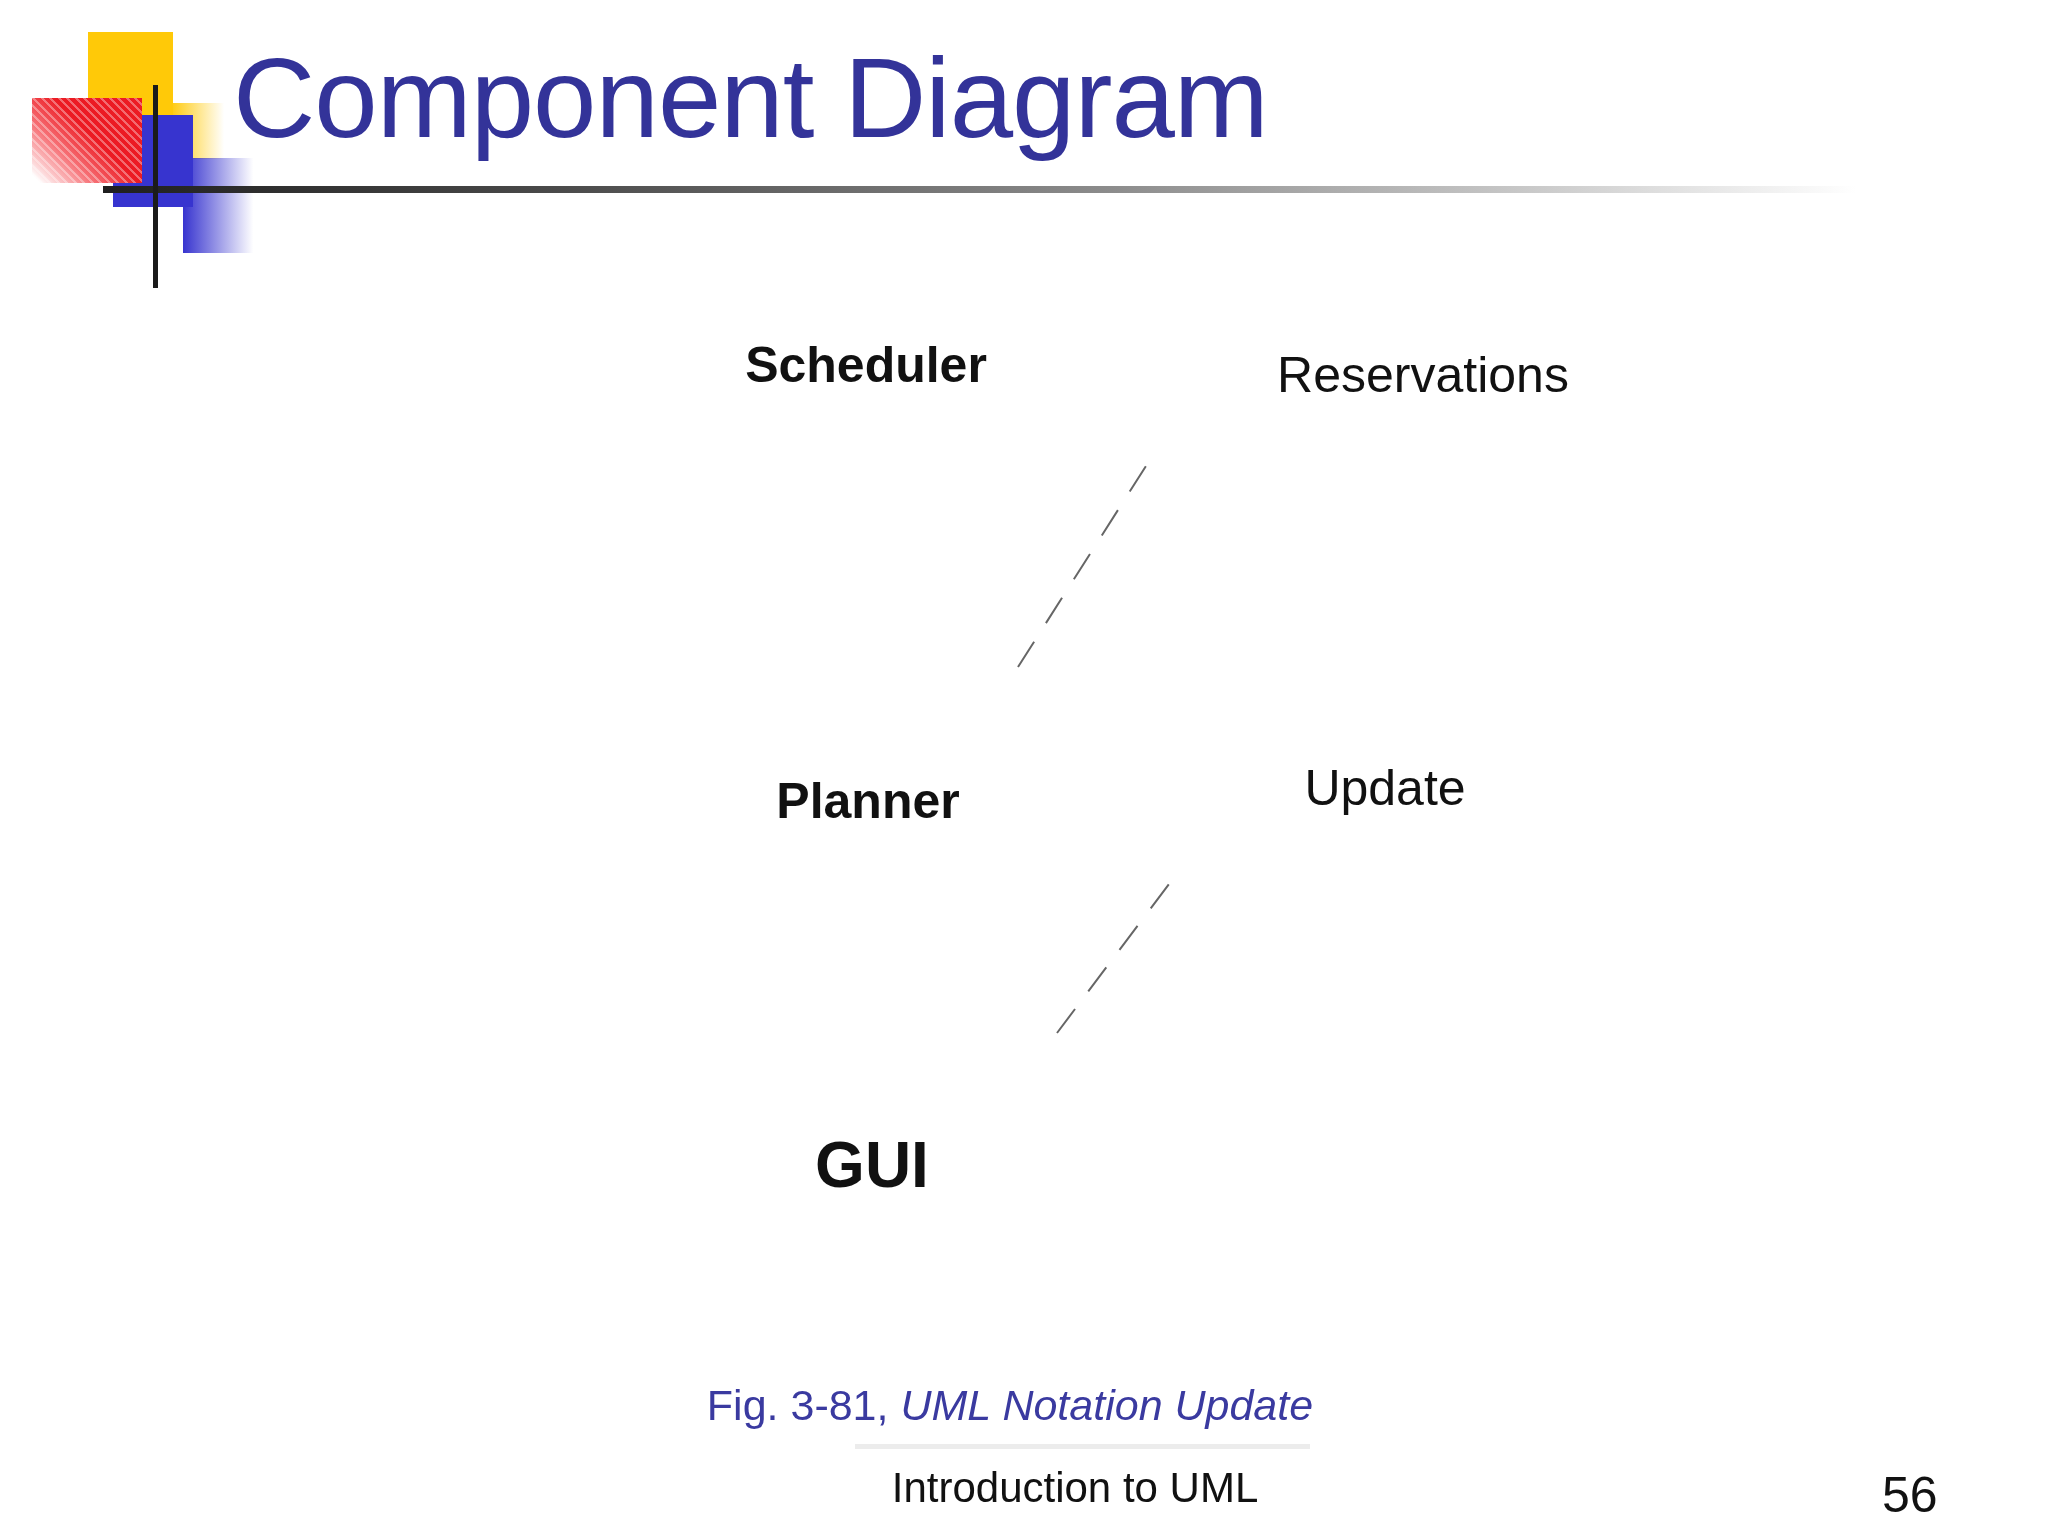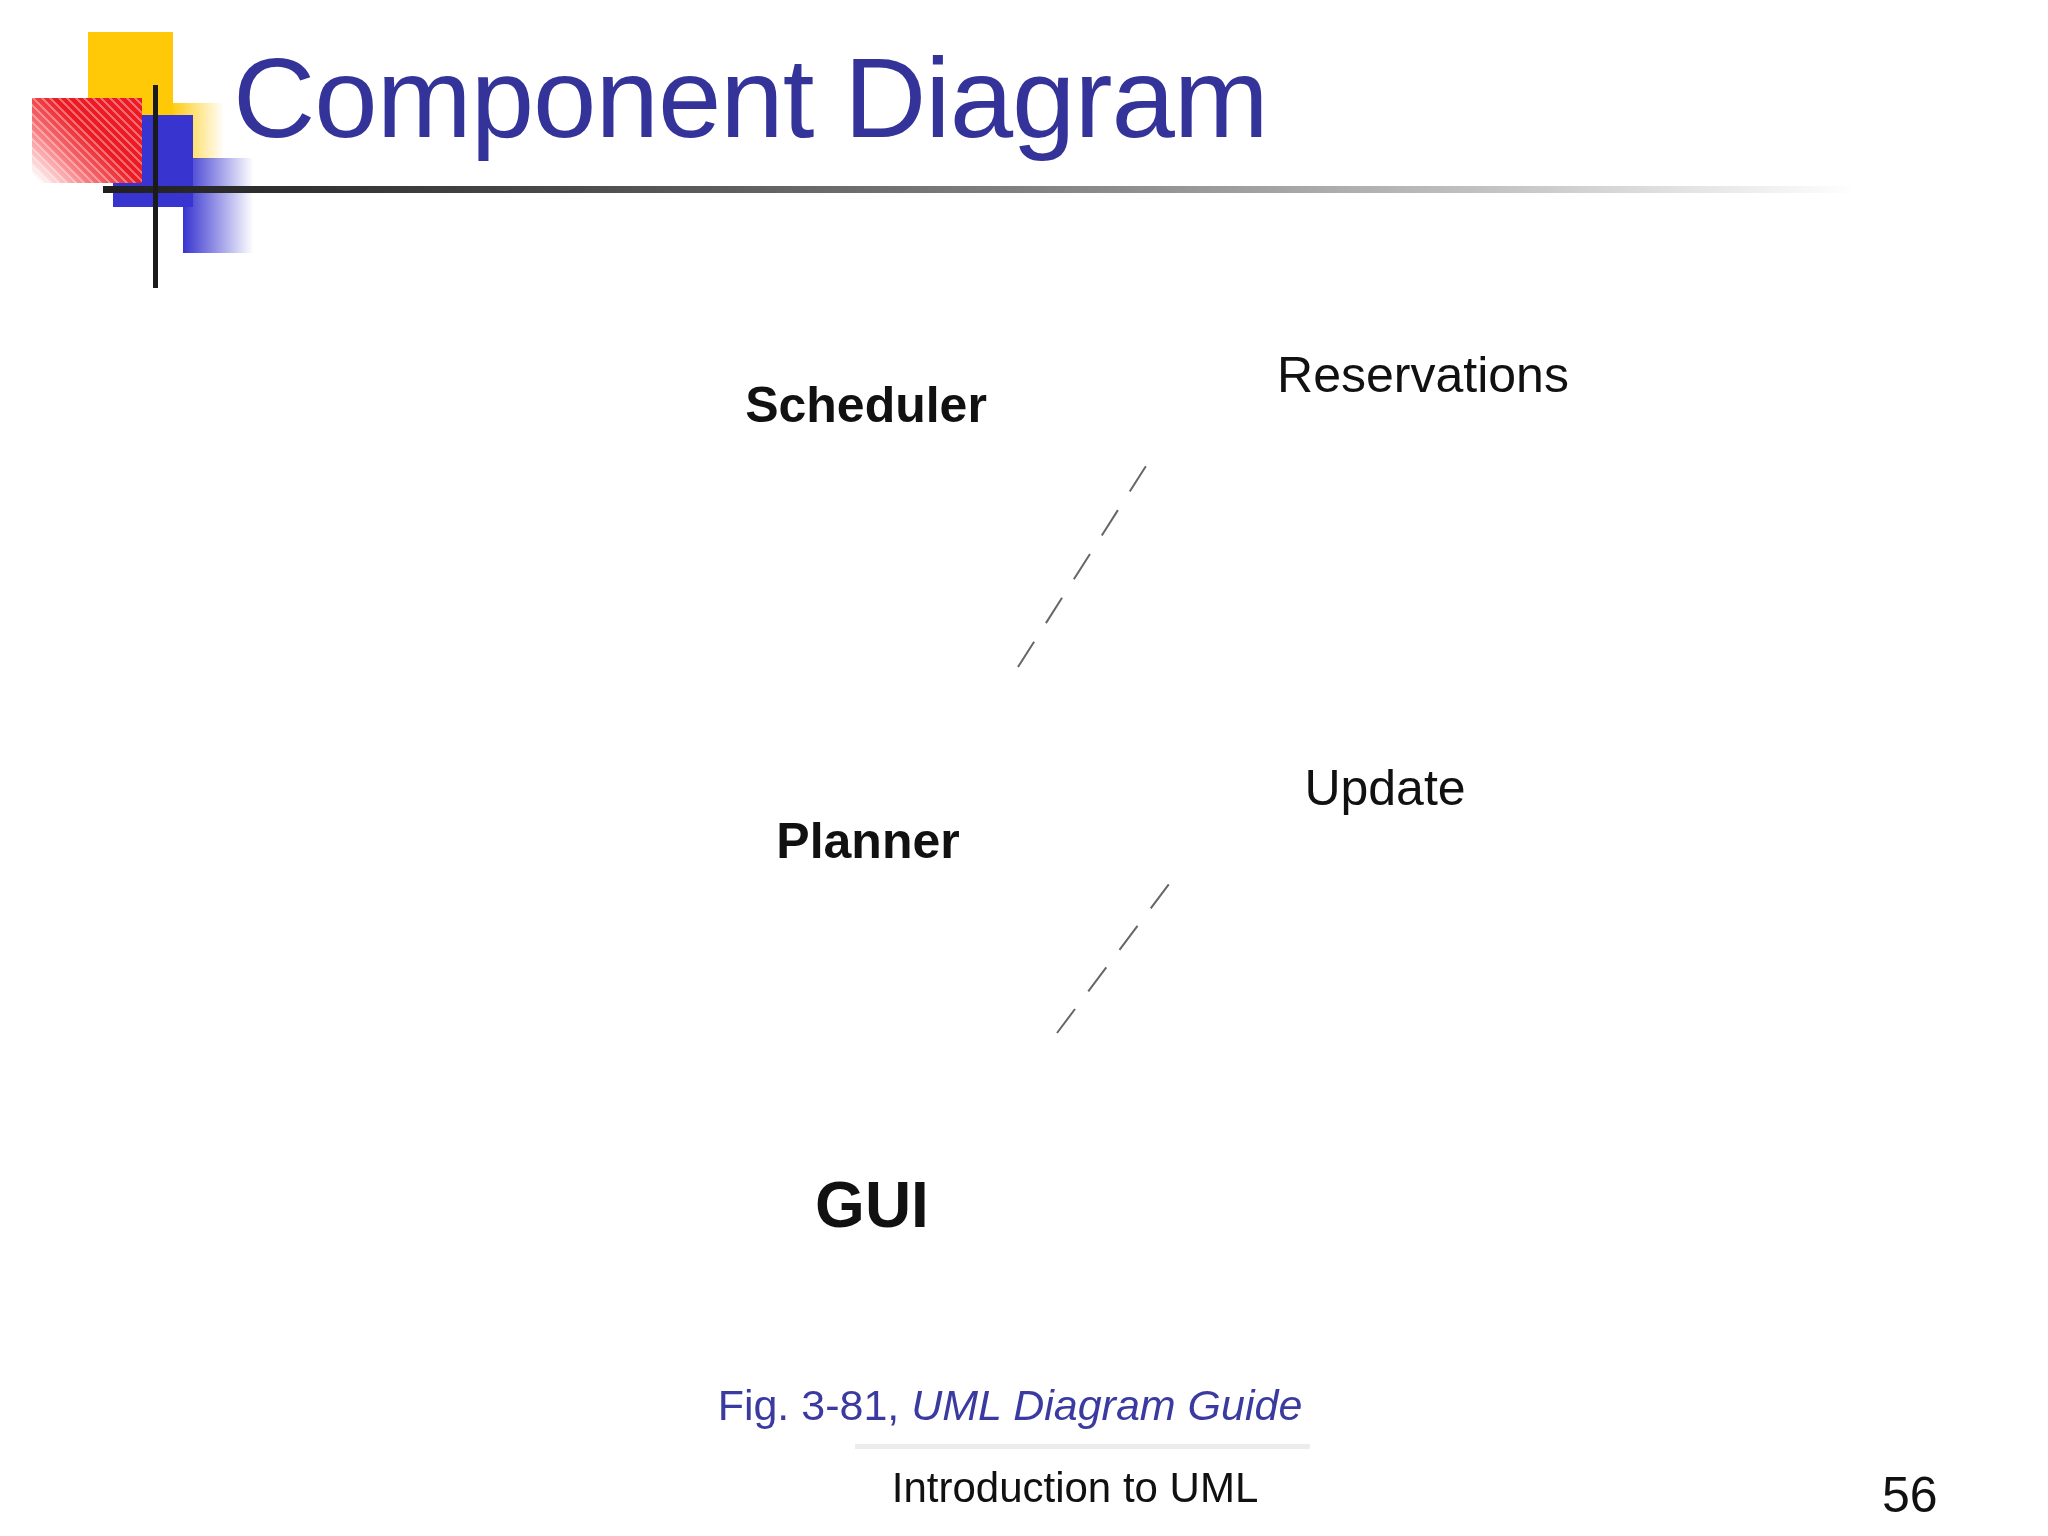--- a/index.html
+++ b/index.html
@@ -68,21 +68,21 @@
   }
 
   
   .node {
     position: absolute;
     transform: translateX(-50%);
     font-size: 50px;
     color: #111111;
     white-space: nowrap;
   }
-  .node.bold { font-weight: bold; margin-top: 40px; }
+  .node.bold { font-weight: bold; }
   .node-scheduler    { left: 866px;  top: 336px; }
   .node-reservations { left: 1423px; top: 334px; margin-top: 12px; }
   .node-planner      { left: 868px;  top: 772px; }
   .node-update       { left: 1385px; top: 759px; }
   .node-gui          { left: 872px;  top: 1128px; font-size: 64px; }
 
   
   .edges-svg {
     position: absolute;
     left: 0; top: 0;
@@ -143,20 +143,20 @@
     <line x1="1057" y1="1033" x2="1172" y2="880" stroke="#666666" stroke-width="2" stroke-dasharray="30 22"></line>
   </svg>
 
   <div class="node bold node-scheduler">Scheduler</div>
   <div class="node node-reservations">Reservations</div>
   <div class="node bold node-planner">Planner</div>
   <div class="node node-update">Update</div>
   <div class="node bold node-gui">GUI</div>
 
   <div class="caption">
-    <span>Fig. 3-81, </span><span class="source">UML Diagram Guide</span>
+    <span>Fig. 3-81, </span><span class="source">UML Notation Update</span>
   </div>
   <div class="caption-underline"></div>
 
   <div class="footer-text">Introduction to UML</div>
   <div class="page-number">56</div>
 
 </div>
 
 </body></html>

